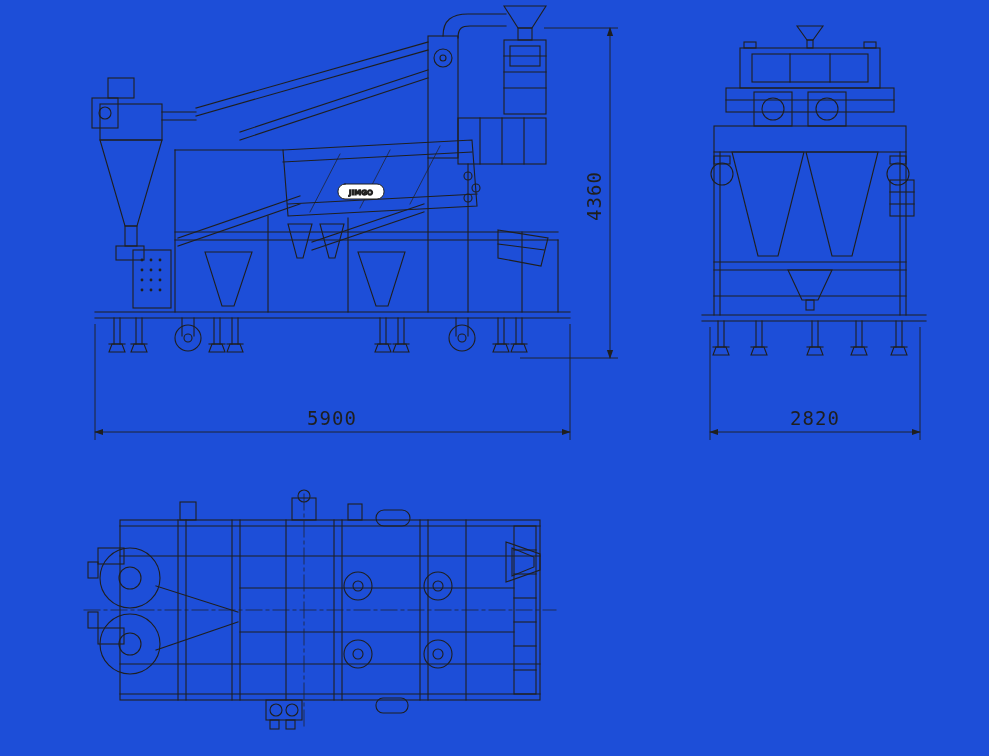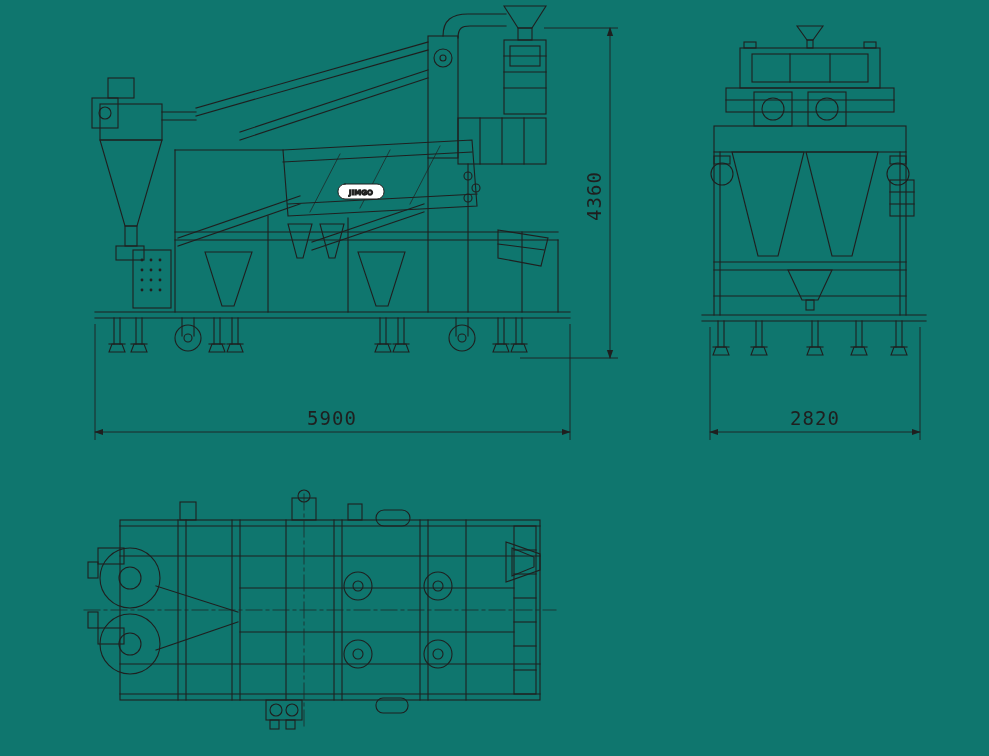--- a/index.html
+++ b/index.html
@@ -1,17 +1,17 @@
 <!DOCTYPE html>
 <html><head>
 <meta charset="utf-8">
 <style>
   html,body{margin:0;padding:0;background:#ffffff;}
   body{width:989px;height:756px;overflow:hidden;}
-  .sheet{position:relative;width:989px;height:756px;background:#0f766e;}
+  .sheet{position:relative;width:989px;height:756px;background:#1d4ed8;}
   svg{display:block;}
   .lines{fill:none;stroke:#1f1f1f;stroke-width:1.1;stroke-linecap:square;stroke-linejoin:miter;}
   .thin{stroke-width:0.7;}
   .dim-line{fill:none;stroke:#1f1f1f;stroke-width:0.9;}
   .cl{stroke:#1f1f1f;stroke-width:0.7;fill:none;stroke-dasharray:16 4 3 4;}
   .dot{fill:#1f1f1f;stroke:none;}
   .dim-text{font-family:"DejaVu Sans Mono",monospace;font-size:19px;fill:#1f1f1f;letter-spacing:1px;}
   .brand-text{font-family:"DejaVu Sans",sans-serif;font-size:7px;font-weight:bold;fill:#1f1f1f;}
   .brand-box{fill:#ffffff;stroke:#1f1f1f;stroke-width:1;}
 </style>

